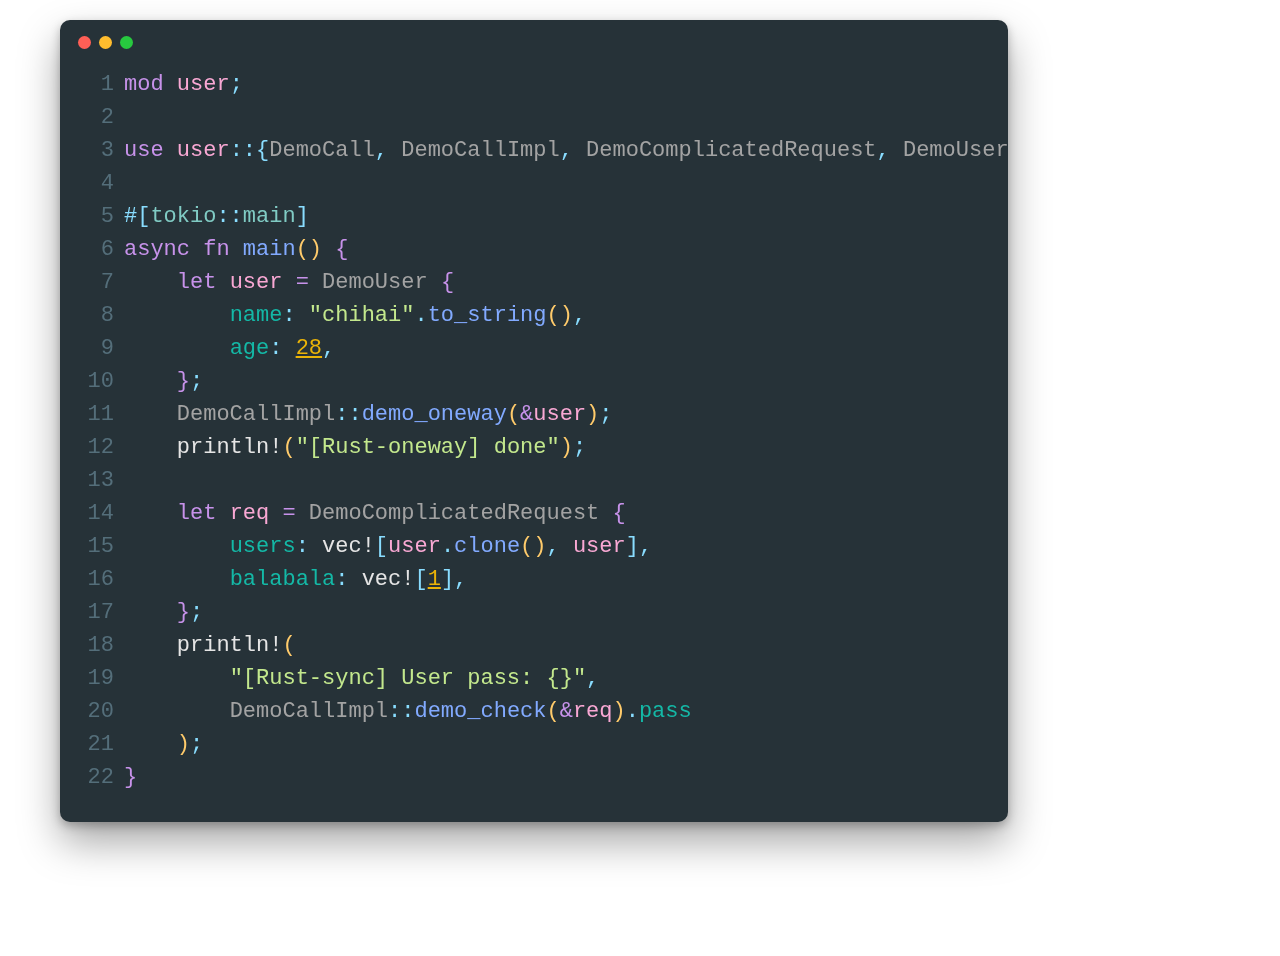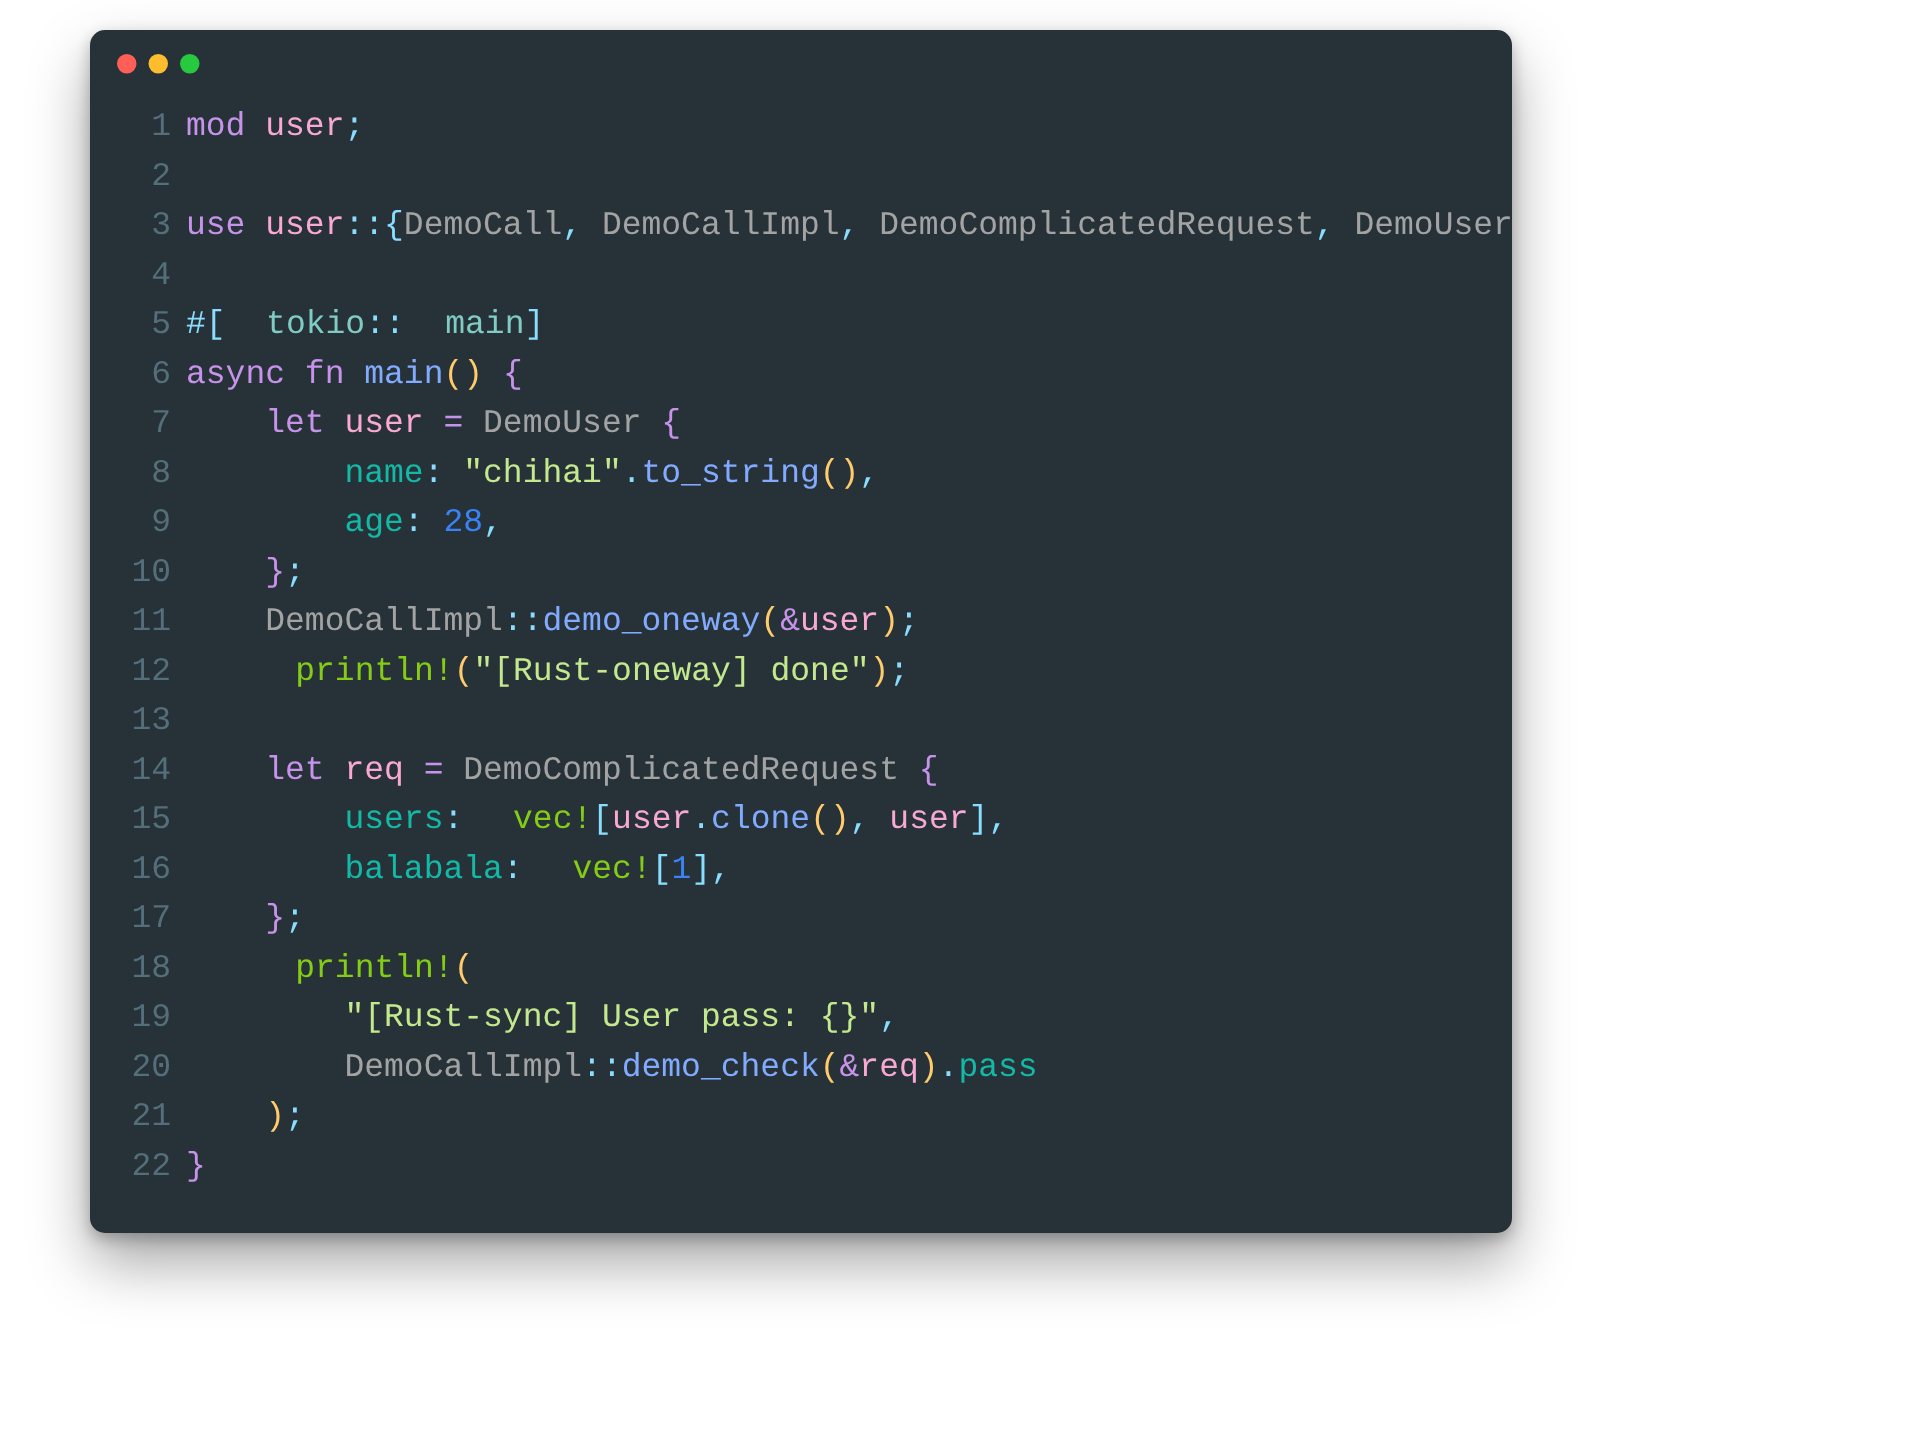--- a/index.html
+++ b/index.html
@@ -52,28 +52,28 @@
     flex-shrink: 0;
   }
   .content {
     color: #cdd3de;
   }
   
   .kw    { color: #c792ea; text-align: center; } 
   .ty    { color: #a3a3a3; } 
   .fnname{ color: #82aaff; }
   .call  { color: #82aaff; text-align: center; } 
-  .attrty{ color: #80cbc4; margin-left: 27px; }
+  .attrty{ color: #80cbc4; }
   .ident { color: #f9a8d4; }
   .punct { color: #89ddff; }
   .paren { color: #ffcb6b; }
   .brace { color: #c792ea; }
   .str   { color: #c3e88d; }
-  .num   { color: #3b82f6; }
-  .macro { color: #84cc16; margin-left: 20px; }
+  .num   { color: #eab308; text-decoration: underline; }
+  .macro { color: #e5e5e5; }
   .field { color: #14b8a6; }
   .op    { color: #c792ea; }
 </style>
 </head>
 <body>
 
 <div class="window">
   <div class="titlebar">
     <div class="dot" style="background:#ff5f56"></div>
     <div class="dot" style="background:#ffbd2e"></div>

